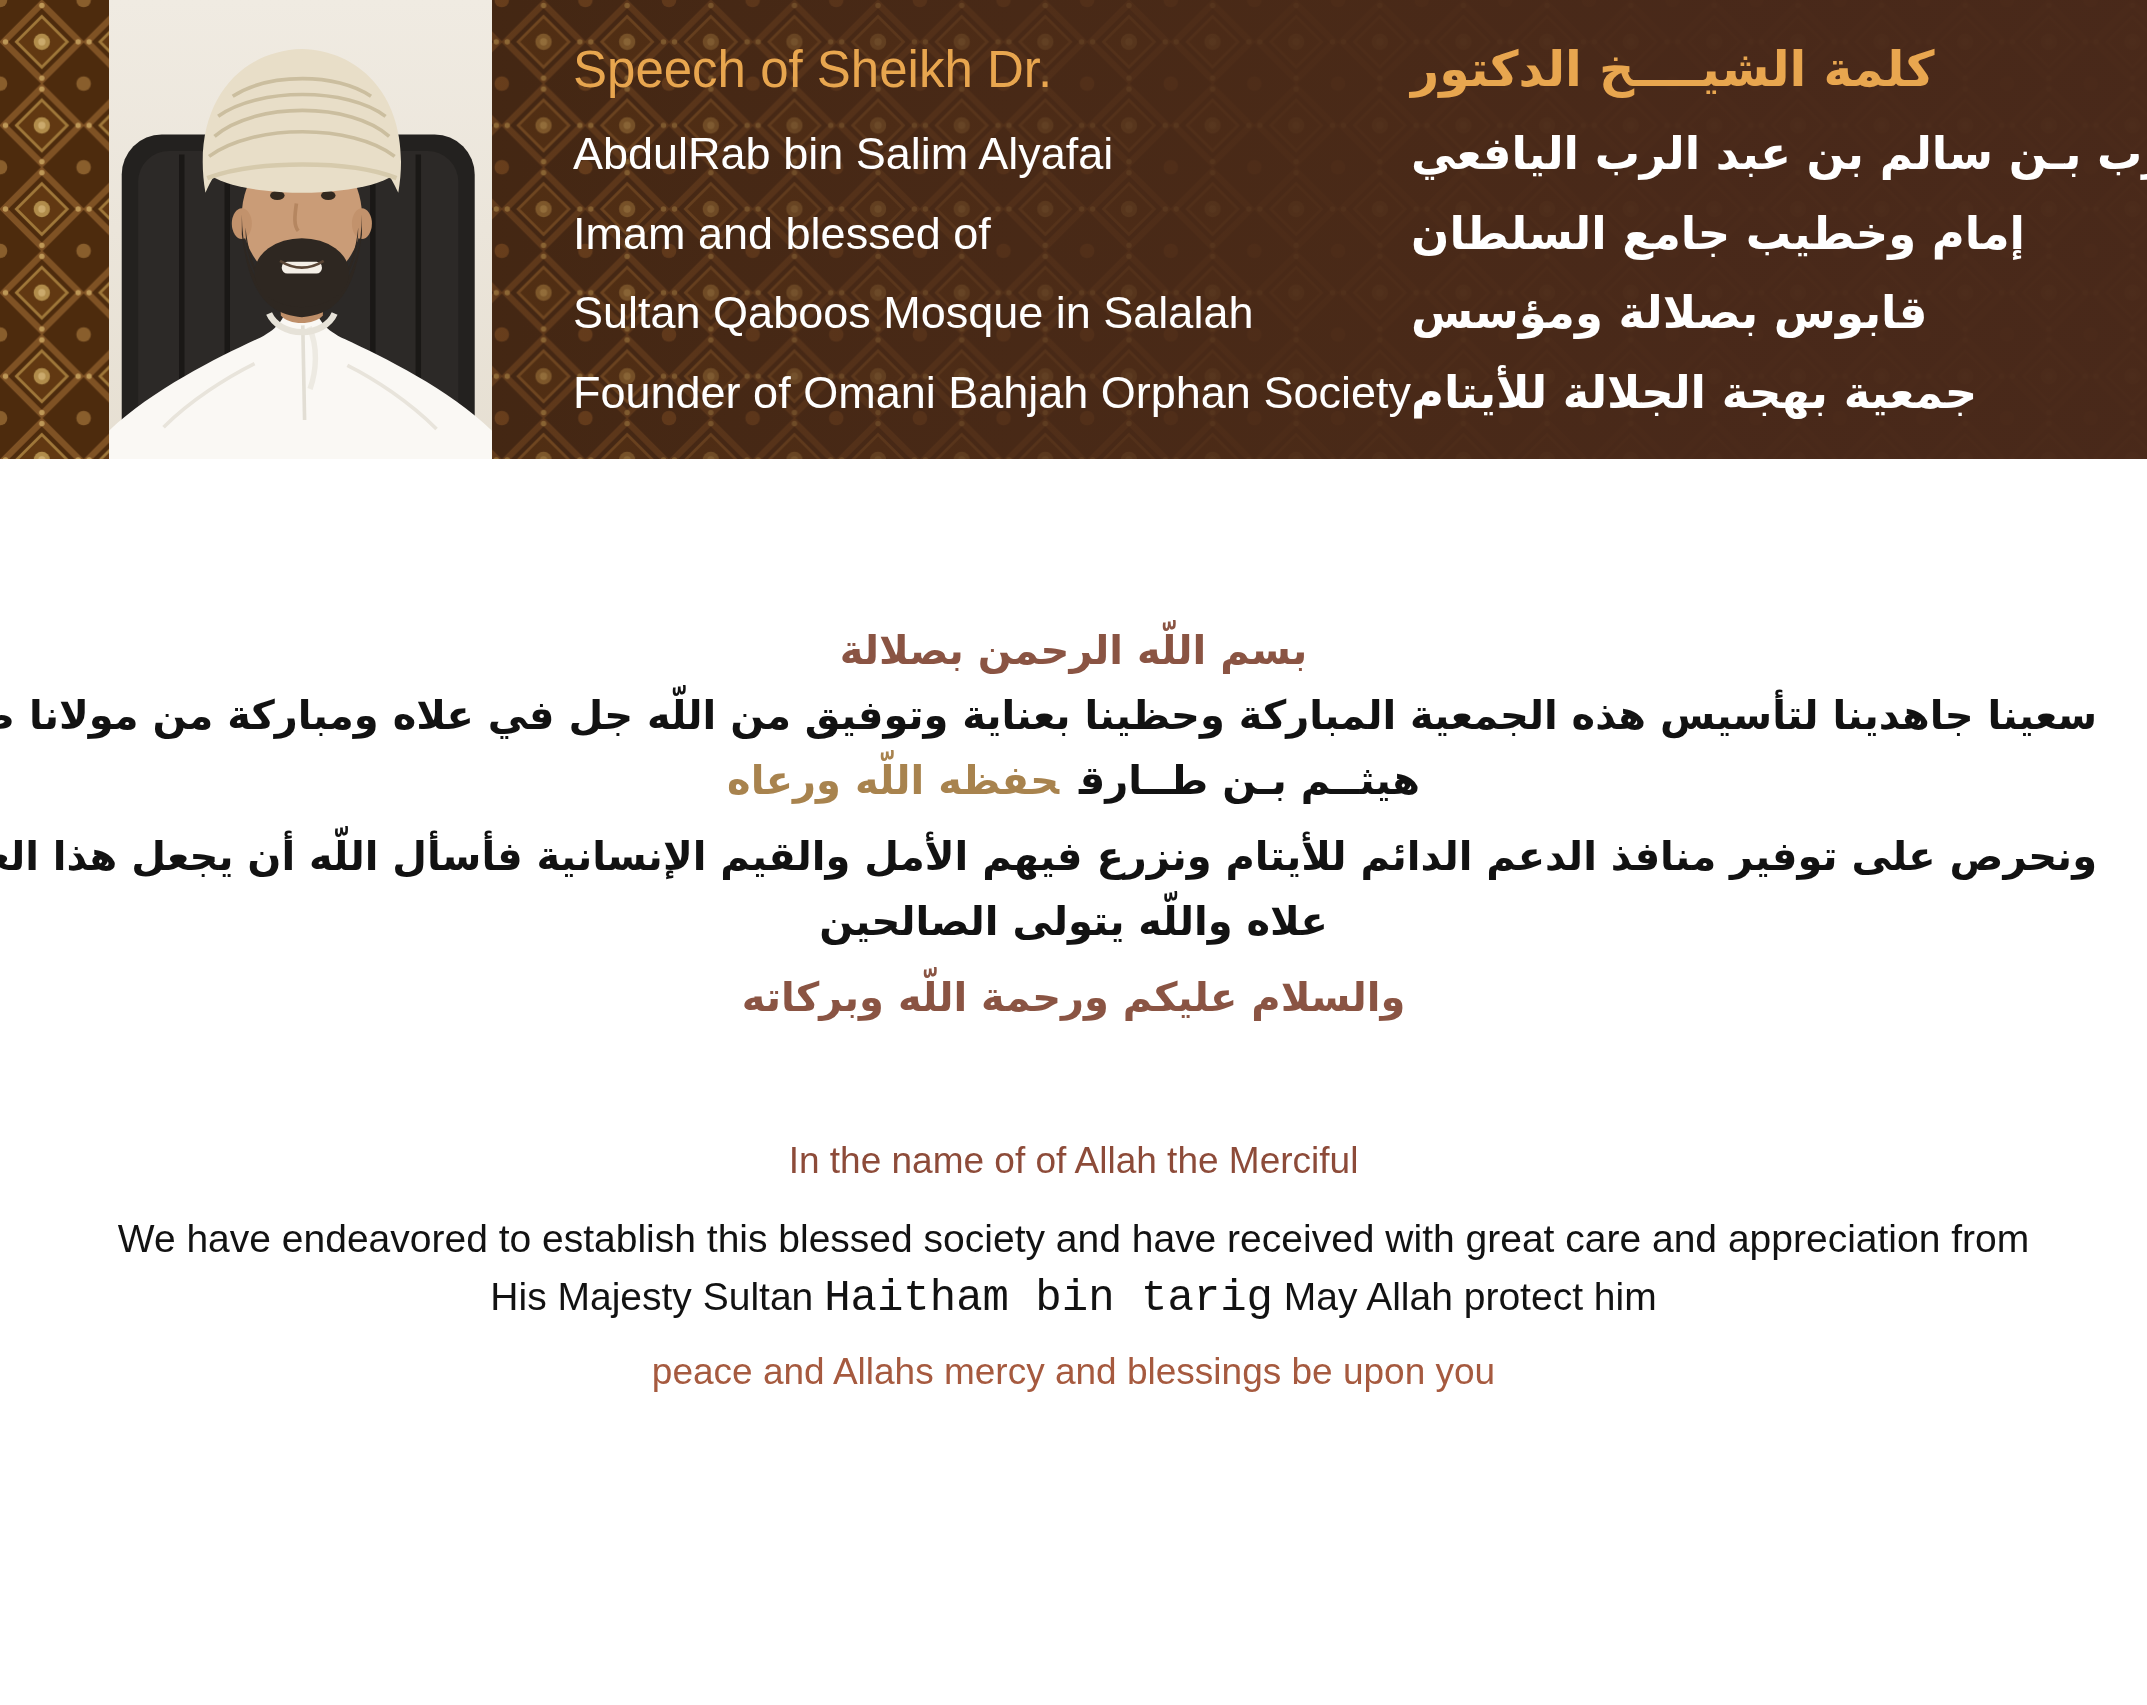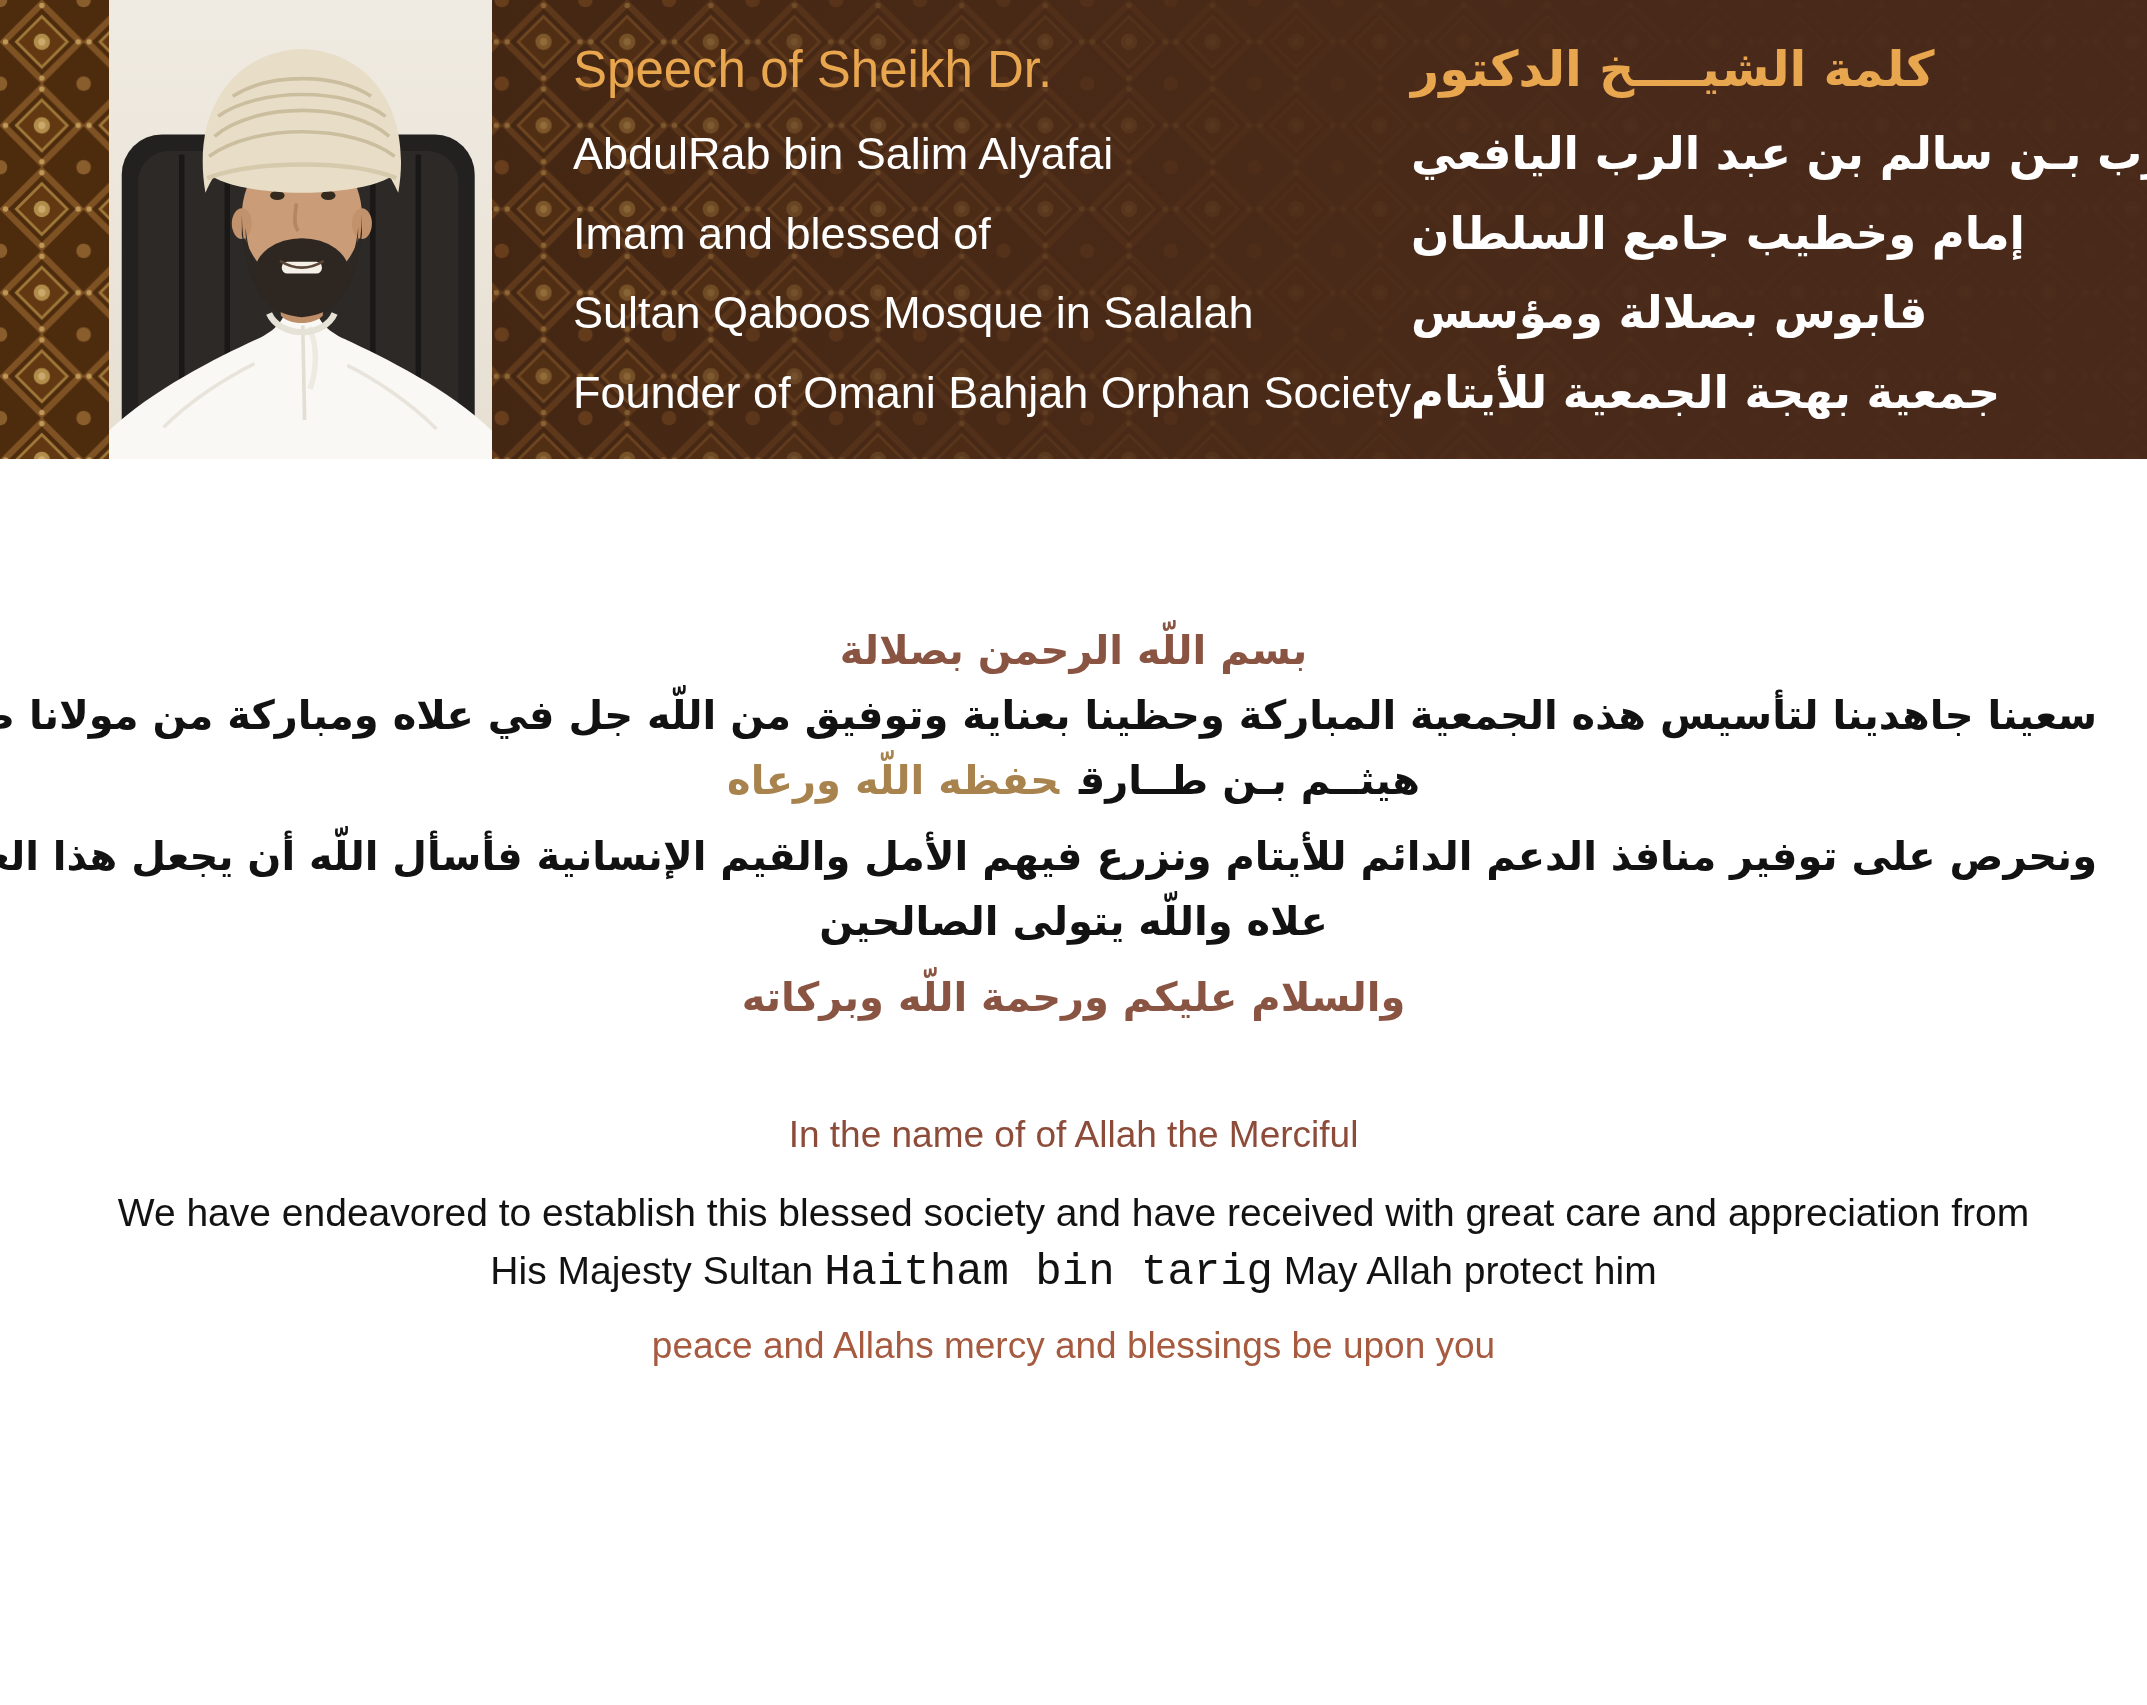--- a/index.html
+++ b/index.html
@@ -41,21 +41,21 @@
     font-family:"DejaVu Sans",sans-serif;font-weight:700;
     font-size:40px;line-height:65px;color:var(--body-text);
   }
   .ar-body .row{white-space:nowrap;}
   .ar-basmala{color:var(--basmala-brown);}
   .ar-blessing{color:var(--blessing-gold);margin-right:20px;}
   .ar-closing{color:var(--basmala-brown);margin-top:11px;}
   .ar-p2{margin-top:11px;}
   
   .en-body{
-    margin:76px 36px 0 36px;text-align:center;
+    margin:102px 36px 0 36px;text-align:center;
     font-size:39px;line-height:58px;color:var(--body-text);
   }
   .en-body .row{white-space:pre-wrap;}
   .en-basmala{color:var(--english-heading-brown);font-size:37px;margin-bottom:20px;}
   .en-p1{margin-bottom:16.4px;}
   .en-p2{margin-bottom:11px;}
   .en-name{font-family:Liberation Mono, monospace;font-size:44px;}
   .en-closing{color:var(--english-closing-brick);font-size:37px;margin-top:9px;}
 </style>
 </head>
@@ -170,21 +170,21 @@
         <div class="hdr-line-en">AbdulRab bin Salim Alyafai</div>
         <div class="hdr-line-en">Imam and blessed of</div>
         <div class="hdr-line-en">Sultan Qaboos Mosque in Salalah</div>
         <div class="hdr-line-en">Founder of Omani Bahjah Orphan Society</div>
       </div>
       <div class="hdr-col ar" lang="ar" dir="rtl">
         <div class="hdr-title-ar ar-f">كلمة الشيــــخ الدكتور</div>
         <div class="hdr-line-ar ar-f">عبد الرب بـن سالم بن عبد الرب اليافعي</div>
         <div class="hdr-line-ar ar-f">إمام وخطيب جامع السلطان</div>
         <div class="hdr-line-ar ar-f">قابوس بصلالة ومؤسس</div>
-        <div class="hdr-line-ar ar-f">جمعية بهجة الجمعية للأيتام</div>
+        <div class="hdr-line-ar ar-f">جمعية بهجة الجلالة للأيتام</div>
       </div>
     </div>
   </header>
 
   <section class="ar-body" lang="ar" dir="rtl">
     <div class="row ar-basmala">بسم اللّه الرحمن بصلالة</div>
     <div class="row">سعينا جاهدينا لتأسيس هذه الجمعية المباركة وحظينا بعناية وتوفيق من اللّه جل في علاه ومباركة من مولانا صاحب الجلالة السلطان</div>
     <div class="row"><span>هيثــم بـن طــارق</span><span class="ar-blessing">حفظه اللّه ورعاه</span></div>
     <div class="row ar-p2">ونحرص على توفير منافذ الدعم الدائم للأيتام ونزرع فيهم الأمل والقيم الإنسانية فأسأل اللّه أن يجعل هذا العمل خالصا لوجه جل في</div>
     <div class="row">علاه واللّه يتولى الصالحين</div>

